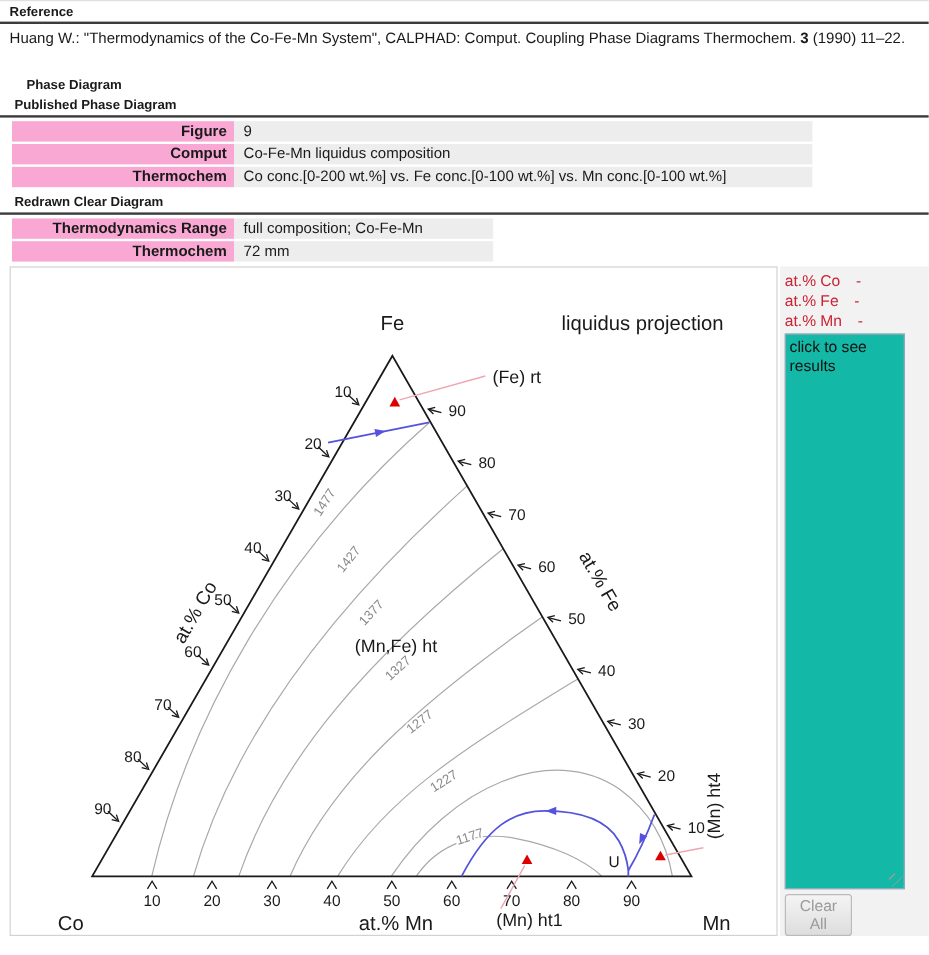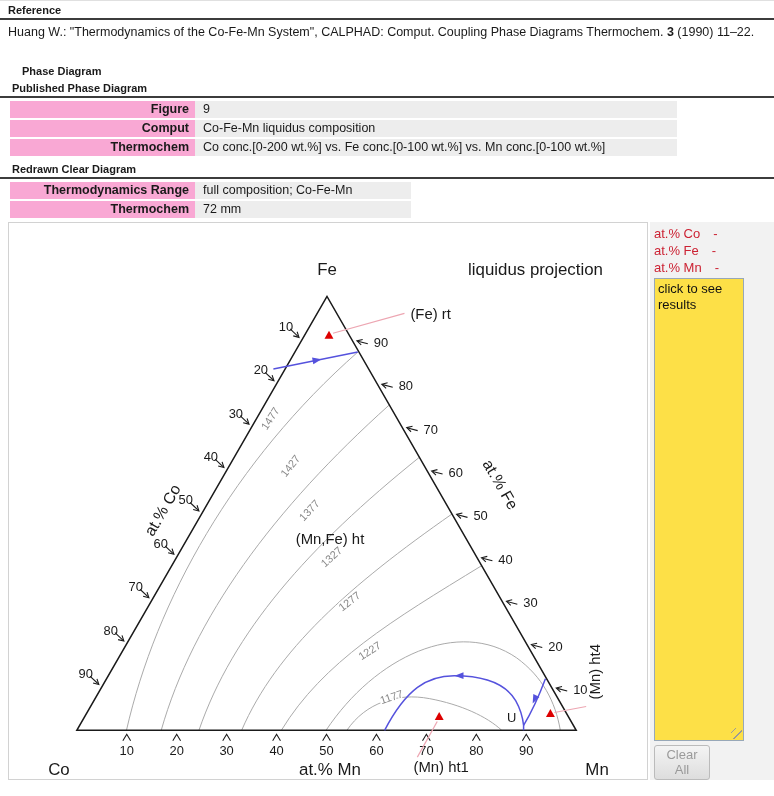--- a/index.html
+++ b/index.html
@@ -34,22 +34,22 @@
     border: 1px solid #d2d2d2; background: #fff; flex: none;
   }
   .side-panel {
     width: 124px; height: 558px; margin-left: 2px;
     background: #f2f2f2; padding: 3px 2px 0 4px;
     display: flex; flex-direction: column;
   }
   .readout { font-size: 13px; line-height: 17px; display: flex; }
   .readout .dash { margin-left: 13px; }
   .results-box {
-    margin-top: 2px; background: #fde047; border: 1px solid #98a8b8;
-    width: 90px; height: 487px; font-size: 13px; line-height: 16px;
+    margin-top: 2px; background: #14b8a6; border: 1px solid #98a8b8;
+    width: 100px; height: 487px; font-size: 13px; line-height: 16px;
     padding: 2px 3px; color: #111; position: relative;
   }
   .resize-grip {
     position: absolute; right: 1px; bottom: 1px; width: 11px; height: 11px;
     background: repeating-linear-gradient(135deg, transparent 0 3px, #9a9a9a 3px 4px, transparent 4px 6px);
   }
   .clear-all-btn {
     margin-top: 4px; width: 56px; font-size: 13px; color: #9a9a9a;
     background: linear-gradient(#f4f4f4, #dddddd);
     border: 1px solid #bbb; border-radius: 3px; padding: 1px 5px 2px 5px;

